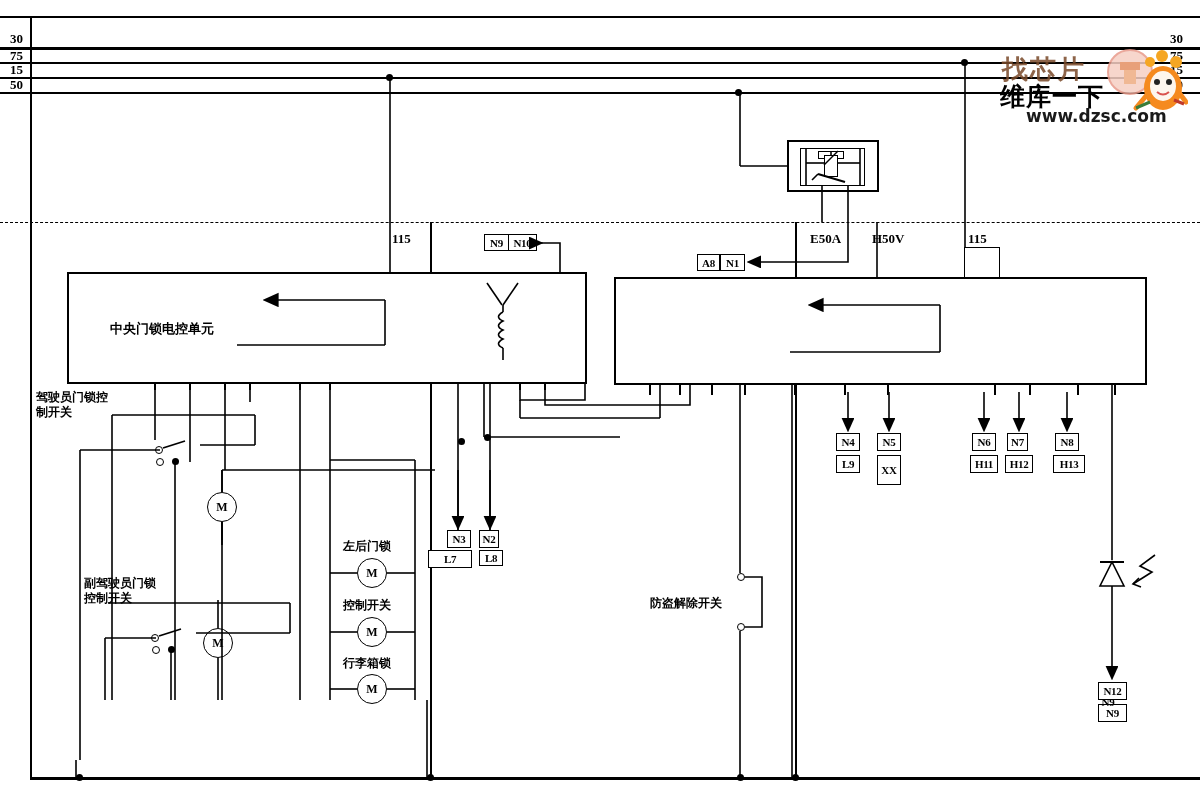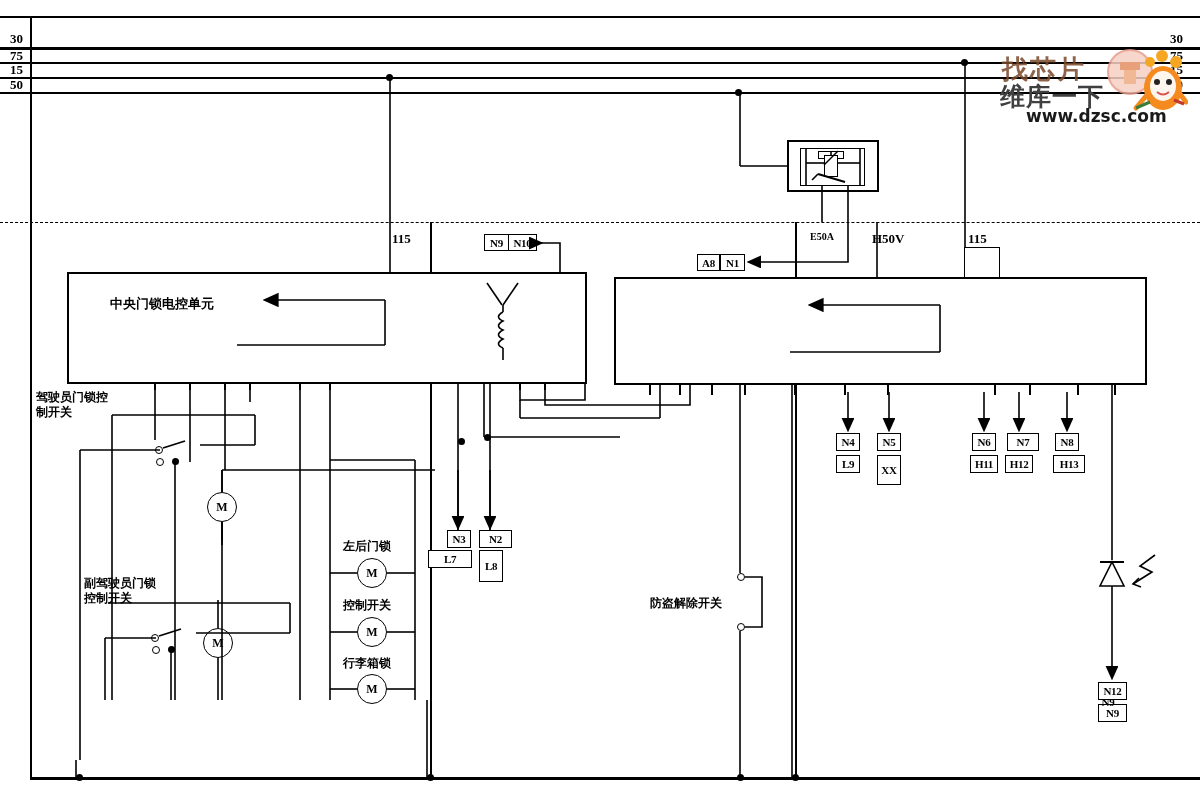--- a/index.html
+++ b/index.html
@@ -62,52 +62,52 @@
   <div class="dot" style="left:427px;top:774px;"></div>
   <div class="dot" style="left:737px;top:774px;"></div>
   <div class="dot" style="left:792px;top:774px;"></div>
 
   <div class="box" style="left:787px;top:140px;width:92px;height:52px;"></div>
   <div class="thinbox" style="left:800px;top:148px;width:65px;height:38px;"></div>
   <div class="thinbox" style="left:818px;top:151px;width:26px;height:8px;"></div>
   <div class="thinbox" style="left:824px;top:155px;width:14px;height:22px;"></div>
 
   <div class="box" style="left:67px;top:272px;width:520px;height:112px;"></div>
-  <span class="cn" style="left:110px;top:296px;font-size:13px;">中央门锁电控单元</span>
+  <span class="cn" style="left:110px;top:321px;font-size:13px;">中央门锁电控单元</span>
 
   <div class="box" style="left:614px;top:277px;width:533px;height:108px;"></div>
 
   <span class="lbl" style="left:392px;top:231px;font-size:13px;">115</span>
   <span class="lbl" style="left:968px;top:231px;font-size:13px;">115</span>
   <div class="thinbox" style="left:964px;top:247px;width:36px;height:30px;border-bottom:none;"></div>
 
-  <span class="lbl" style="left:810px;top:231px;font-size:10px;">E50A</span>
+  <span class="lbl" style="left:810px;top:231px;font-size:13px;">E50A</span>
   <span class="lbl" style="left:872px;top:231px;font-size:13px;">H50V</span>
 
   <div class="conn" style="left:484px;top:234px;width:25px;height:17px;">N9</div>
   <div class="conn" style="left:508px;top:234px;width:29px;height:17px;">N10</div>
 
   <div class="conn" style="left:697px;top:254px;width:23px;height:17px;">A8</div>
   <div class="conn" style="left:720px;top:254px;width:25px;height:17px;">N1</div>
 
   <div class="conn" style="left:447px;top:530px;width:24px;height:18px;">N3</div>
   <div class="conn" style="left:428px;top:550px;width:44px;height:18px;">L7</div>
-  <div class="conn" style="left:479px;top:530px;width:33px;height:18px;">N2</div>
-  <div class="conn" style="left:479px;top:550px;width:24px;height:32px;text-align:right;">L8</div>
+  <div class="conn" style="left:479px;top:530px;width:20px;height:18px;">N2</div>
+  <div class="conn" style="left:479px;top:550px;width:24px;height:16px;text-align:right;">L8</div>
 
   <div class="conn" style="left:836px;top:433px;width:24px;height:18px;">N4</div>
   <div class="conn" style="left:836px;top:455px;width:24px;height:18px;">L9</div>
 
   <div class="conn" style="left:877px;top:433px;width:24px;height:18px;">N5</div>
   <div class="conn" style="left:877px;top:455px;width:24px;height:30px;">XX</div>
 
   <div class="conn" style="left:972px;top:433px;width:24px;height:18px;">N6</div>
   <div class="conn" style="left:970px;top:455px;width:28px;height:18px;">H11</div>
 
-  <div class="conn" style="left:1007px;top:433px;width:32px;height:18px;">N7</div>
+  <div class="conn" style="left:1007px;top:433px;width:21px;height:18px;">N7</div>
   <div class="conn" style="left:1005px;top:455px;width:28px;height:18px;">H12</div>
 
   <div class="conn" style="left:1055px;top:433px;width:24px;height:18px;">N8</div>
   <div class="conn" style="left:1053px;top:455px;width:32px;height:18px;">H13</div>
 
   <div class="conn" style="left:1098px;top:682px;width:29px;height:18px;">N12</div>
   <div class="conn" style="left:1098px;top:704px;width:29px;height:18px;">N9</div>
 
   <span class="cn" style="left:343px;top:539px;font-size:12px;">左后门锁</span>
   <div class="motor" style="left:357px;top:558px;">M</div>
@@ -142,21 +142,21 @@
 
   <div class="dot" style="left:386px;top:74px;"></div>
   <div class="dot" style="left:735px;top:89px;"></div>
   <div class="dot" style="left:961px;top:59px;"></div>
 
   <div class="dot" style="left:484px;top:434px;"></div>
   <div class="dot" style="left:458px;top:438px;"></div>
 
   <div id="wm">
     <div class="wmtxt" style="left:2px;top:8px;font-size:26px;color:#7a4a2a;opacity:.85;letter-spacing:2px;">找芯片</div>
-    <div class="wmtxt" style="left:0px;top:36px;font-size:25px;color:#404040;letter-spacing:1px;text-align:center;">维库一下</div>
+    <div class="wmtxt" style="left:0px;top:36px;font-size:25px;color:#000000;letter-spacing:1px;text-align:center;">维库一下</div>
     <div class="wmtxt" style="left:18px;top:62px;font-size:17px;color:#1a1a1a;margin-left:8px;">www.dzsc.com</div>
     <svg class="" style="position:absolute;left:96px;top:2px;width:92px;height:72px;" viewBox="0 0 92 72">
       <circle cx="34" cy="26" r="22" fill="#f6cfc4" opacity=".85" stroke="#e89a8a" stroke-width="2"></circle>
       <path d="M24 16h20v8h-20z" fill="#e8a07a"></path>
       <path d="M28 24h12v14h-12z" fill="#f0b894"></path>
       <g fill="#f5a623">
         <circle cx="66" cy="10" r="6"></circle>
           <circle cx="80" cy="16" r="6"></circle>
           <circle cx="54" cy="16" r="5"></circle>
       </g>

